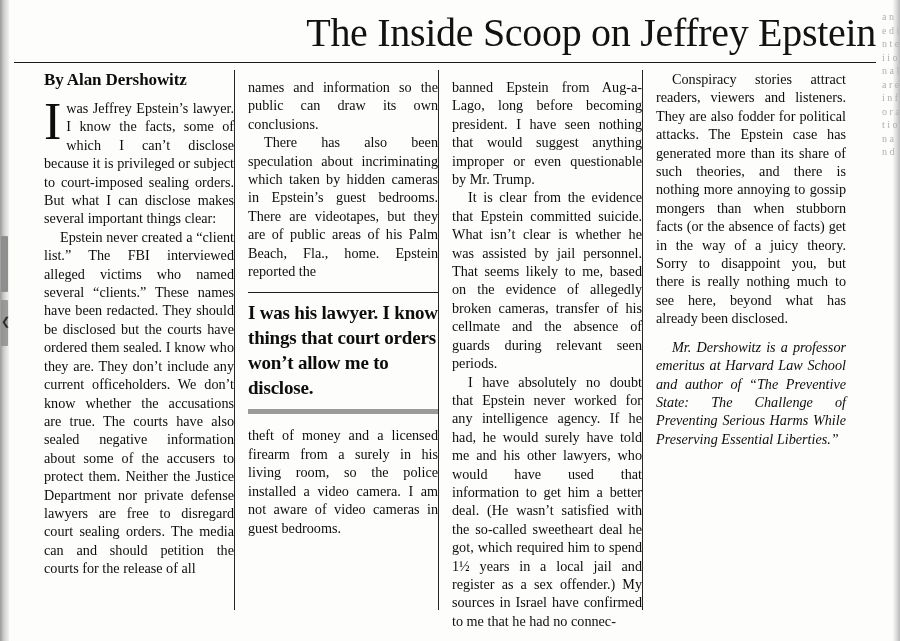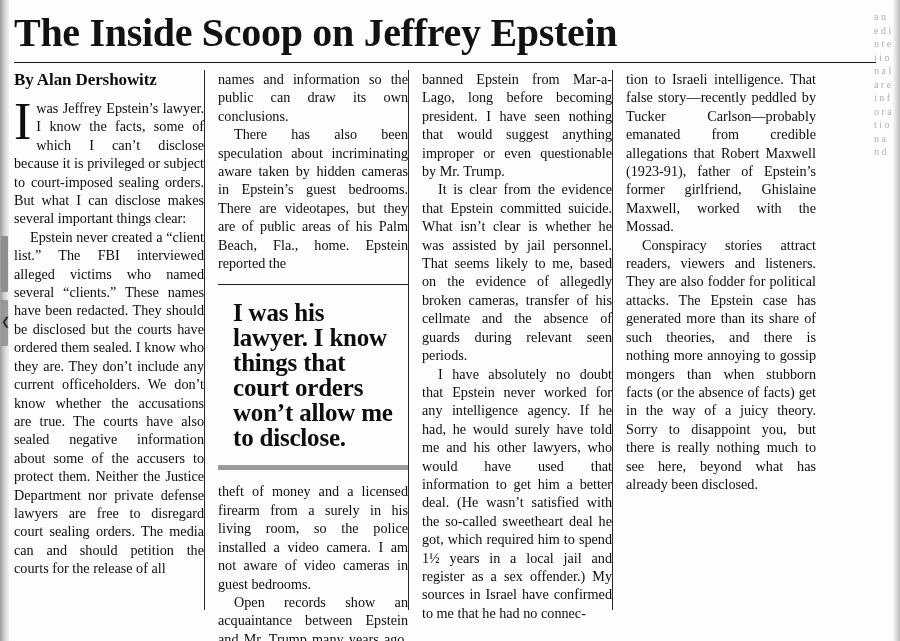--- a/index.html
+++ b/index.html
@@ -30,21 +30,21 @@
   }
   .scan-edge-right {
     position: absolute;
     right: 0; top: 0;
     width: 7px; height: 641px;
     background: linear-gradient(to left, #b9b9b9 0%, #e2e2e0 60%, #f7f7f5 100%);
   }
   
   .bleed-col {
     position: absolute;
-    right: 8px;
+    right: 0;
     top: 10px;
     width: 18px;
     height: 620px;
     font-size: 10px;
     line-height: 13.5px;
     color: #b0b0b0;
     overflow: hidden;
     text-align: left;
     letter-spacing: 0;
   }
@@ -68,39 +68,40 @@
 
   .content {
     position: absolute;
     left: 14px;
     top: 8px;
     width: 862px;
     height: 625px;
   }
 
   .headline {
-    text-align: left;
-    font-family: "Liberation Serif", serif;
-    font-weight: bold;
+    text-align: right;
+    font-family: "Liberation Serif", serif;
+    font-weight: normal;
     font-size: 40px;
     line-height: 46px;
     letter-spacing: -0.3px;
     margin: 2px 0 4px 0;
     color: #121212;
   }
   .rule-under-head {
     border: 0;
     border-top: 1.6px solid #1a1a1a;
     margin: 6px 0 7px 0;
   }
 
   .columns {
     display: flex;
     gap: 0;
     height: 540px;
+    justify-content: center;
   }
   .col {
     width: 190px;
     padding-right: 0;
     position: relative;
     font-size: 14.2px;
     line-height: 18.4px;
     text-align: justify;
     text-justify: inter-word;
     hyphens: manual;
@@ -116,21 +117,21 @@
     font-size: 17px;
     line-height: 20px;
     margin: 0 0 9px 0;
     text-align: left;
     letter-spacing: -0.1px;
   }
   p {
     margin: 0;
     text-indent: 16px;
   }
-  p.first { text-indent: 0; }
+  p.first { text-indent: 0; margin-top: 8px; }
 
   .dropcap-para {
     position: relative;
     text-indent: 0;
   }
   .dropcap {
     float: left;
     font-size: 52px;
     line-height: 42px;
     font-weight: normal;
@@ -141,26 +142,26 @@
   .pullquote-wrap {
     margin: 12px 0 12px 0;
   }
   .pq-rule-top {
     border: 0;
     border-top: 1.3px solid #1d1d1d;
     margin: 0 0 7px 0;
   }
   .pullquote {
     font-family: "Liberation Serif", serif;
-    font-size: 25px;
+    font-size: 19px;
     line-height: 25px;
     font-weight: bold;
     text-align: left;
     text-indent: 0;
-    margin: 15px;
+    margin: 0;
     letter-spacing: -0.2px;
   }
   .pq-rule-bottom {
     border: 0;
     border-top: 5px solid #9b9b9b;
     margin: 9px 0 11px 0;
   }
 
   .italic-note {
     font-style: italic;
@@ -190,42 +191,41 @@
       <div class="col">
         <div class="byline">By Alan Dershowitz</div>
         <p class="first dropcap-para"><span class="dropcap">I</span><span>was Jeffrey Epstein’s lawyer. I know the facts, some of which I can’t disclose because it is privileged or subject to court-imposed sealing orders. But what I can disclose makes several important things clear:</span></p>
         <p>Epstein never created a “client list.” The FBI interviewed alleged victims who named several “clients.” These names have been redacted. They should be disclosed but the courts have ordered them sealed. I know who they are. They don’t include any current officeholders. We don’t know whether the accusations are true. The courts have also sealed negative information about some of the accusers to protect them. Neither the Justice Department nor private defense lawyers are free to disregard court sealing orders. The media can and should petition the courts for the release of all</p>
       </div>
 
       <div class="vrule"></div>
 
       <div class="col">
         <p class="first">names and information so the public can draw its own conclusions.</p>
-        <p>There has also been speculation about incriminating aware taken by hidden cameras in Epstein’s guest bedrooms. There are videotapes, but they are of public areas of his Palm Beach, Fla., home. Epstein reported the</p>
+        <p>There has also been speculation about incriminating which taken by hidden cameras in Epstein’s guest bedrooms. There are videotapes, but they are of public areas of his Palm Beach, Fla., home. Epstein reported the</p>
 
         <div class="pullquote-wrap">
           <hr class="pq-rule-top">
           <p class="pullquote">I was his lawyer. I know things that court orders won’t allow me to disclose.</p>
           <hr class="pq-rule-bottom">
         </div>
 
         <p class="first">theft of money and a licensed firearm from a surely in his living room, so the police installed a video camera. I am not aware of video cameras in guest bedrooms.</p>
-        <p>Open records show an acquaintance between Epstein and Mr. Trump many years ago. That relationship ended when Mr. Trump reportedly</p>
       </div>
 
       <div class="vrule"></div>
 
       <div class="col">
-        <p class="first">banned Epstein from Mar-a-Lago, long before becoming president. I have seen nothing that would suggest anything improper or even questionable by Mr. Trump.</p>
+        <p class="first">banned Epstein from Aug-a-Lago, long before becoming president. I have seen nothing that would suggest anything improper or even questionable by Mr. Trump.</p>
         <p>It is clear from the evidence that Epstein committed suicide. What isn’t clear is whether he was assisted by jail personnel. That seems likely to me, based on the evidence of allegedly broken cameras, transfer of his cellmate and the absence of guards during relevant seen periods.</p>
         <p>I have absolutely no doubt that Epstein never worked for any intelligence agency. If he had, he would surely have told me and his other lawyers, who would have used that information to get him a better deal. (He wasn’t satisfied with the so-called sweetheart deal he got, which required him to spend 1½ years in a local jail and register as a sex offender.) My sources in Israel have confirmed to me that he had no connec-</p>
       </div>
 
       <div class="vrule"></div>
 
       <div class="col">
-        <p class="first">tion to Israeli intelligence. That false story—recently peddled by Tucker Carlson—probably emanated from credible allegations that Robert Maxwell (1923-91), father of Epstein’s former girlfriend, Ghislaine Maxwell, worked with the Mossad.</p>
         <p>Conspiracy stories attract readers, viewers and listeners. They are also fodder for political attacks. The Epstein case has generated more than its share of such theories, and there is nothing more annoying to gossip mongers than when stubborn facts (or the absence of facts) get in the way of a juicy theory. Sorry to disappoint you, but there is really nothing much to see here, beyond what has already been disclosed.</p>
+        <p class="italic-note">Mr. Dershowitz is a professor emeritus at Harvard Law School and author of “The Preventive State: The Challenge of Preventing Serious Harms While Preserving Essential Liberties.”</p>
       </div>
 
     </div>
   </div>
 </div>
 
 </body></html>

